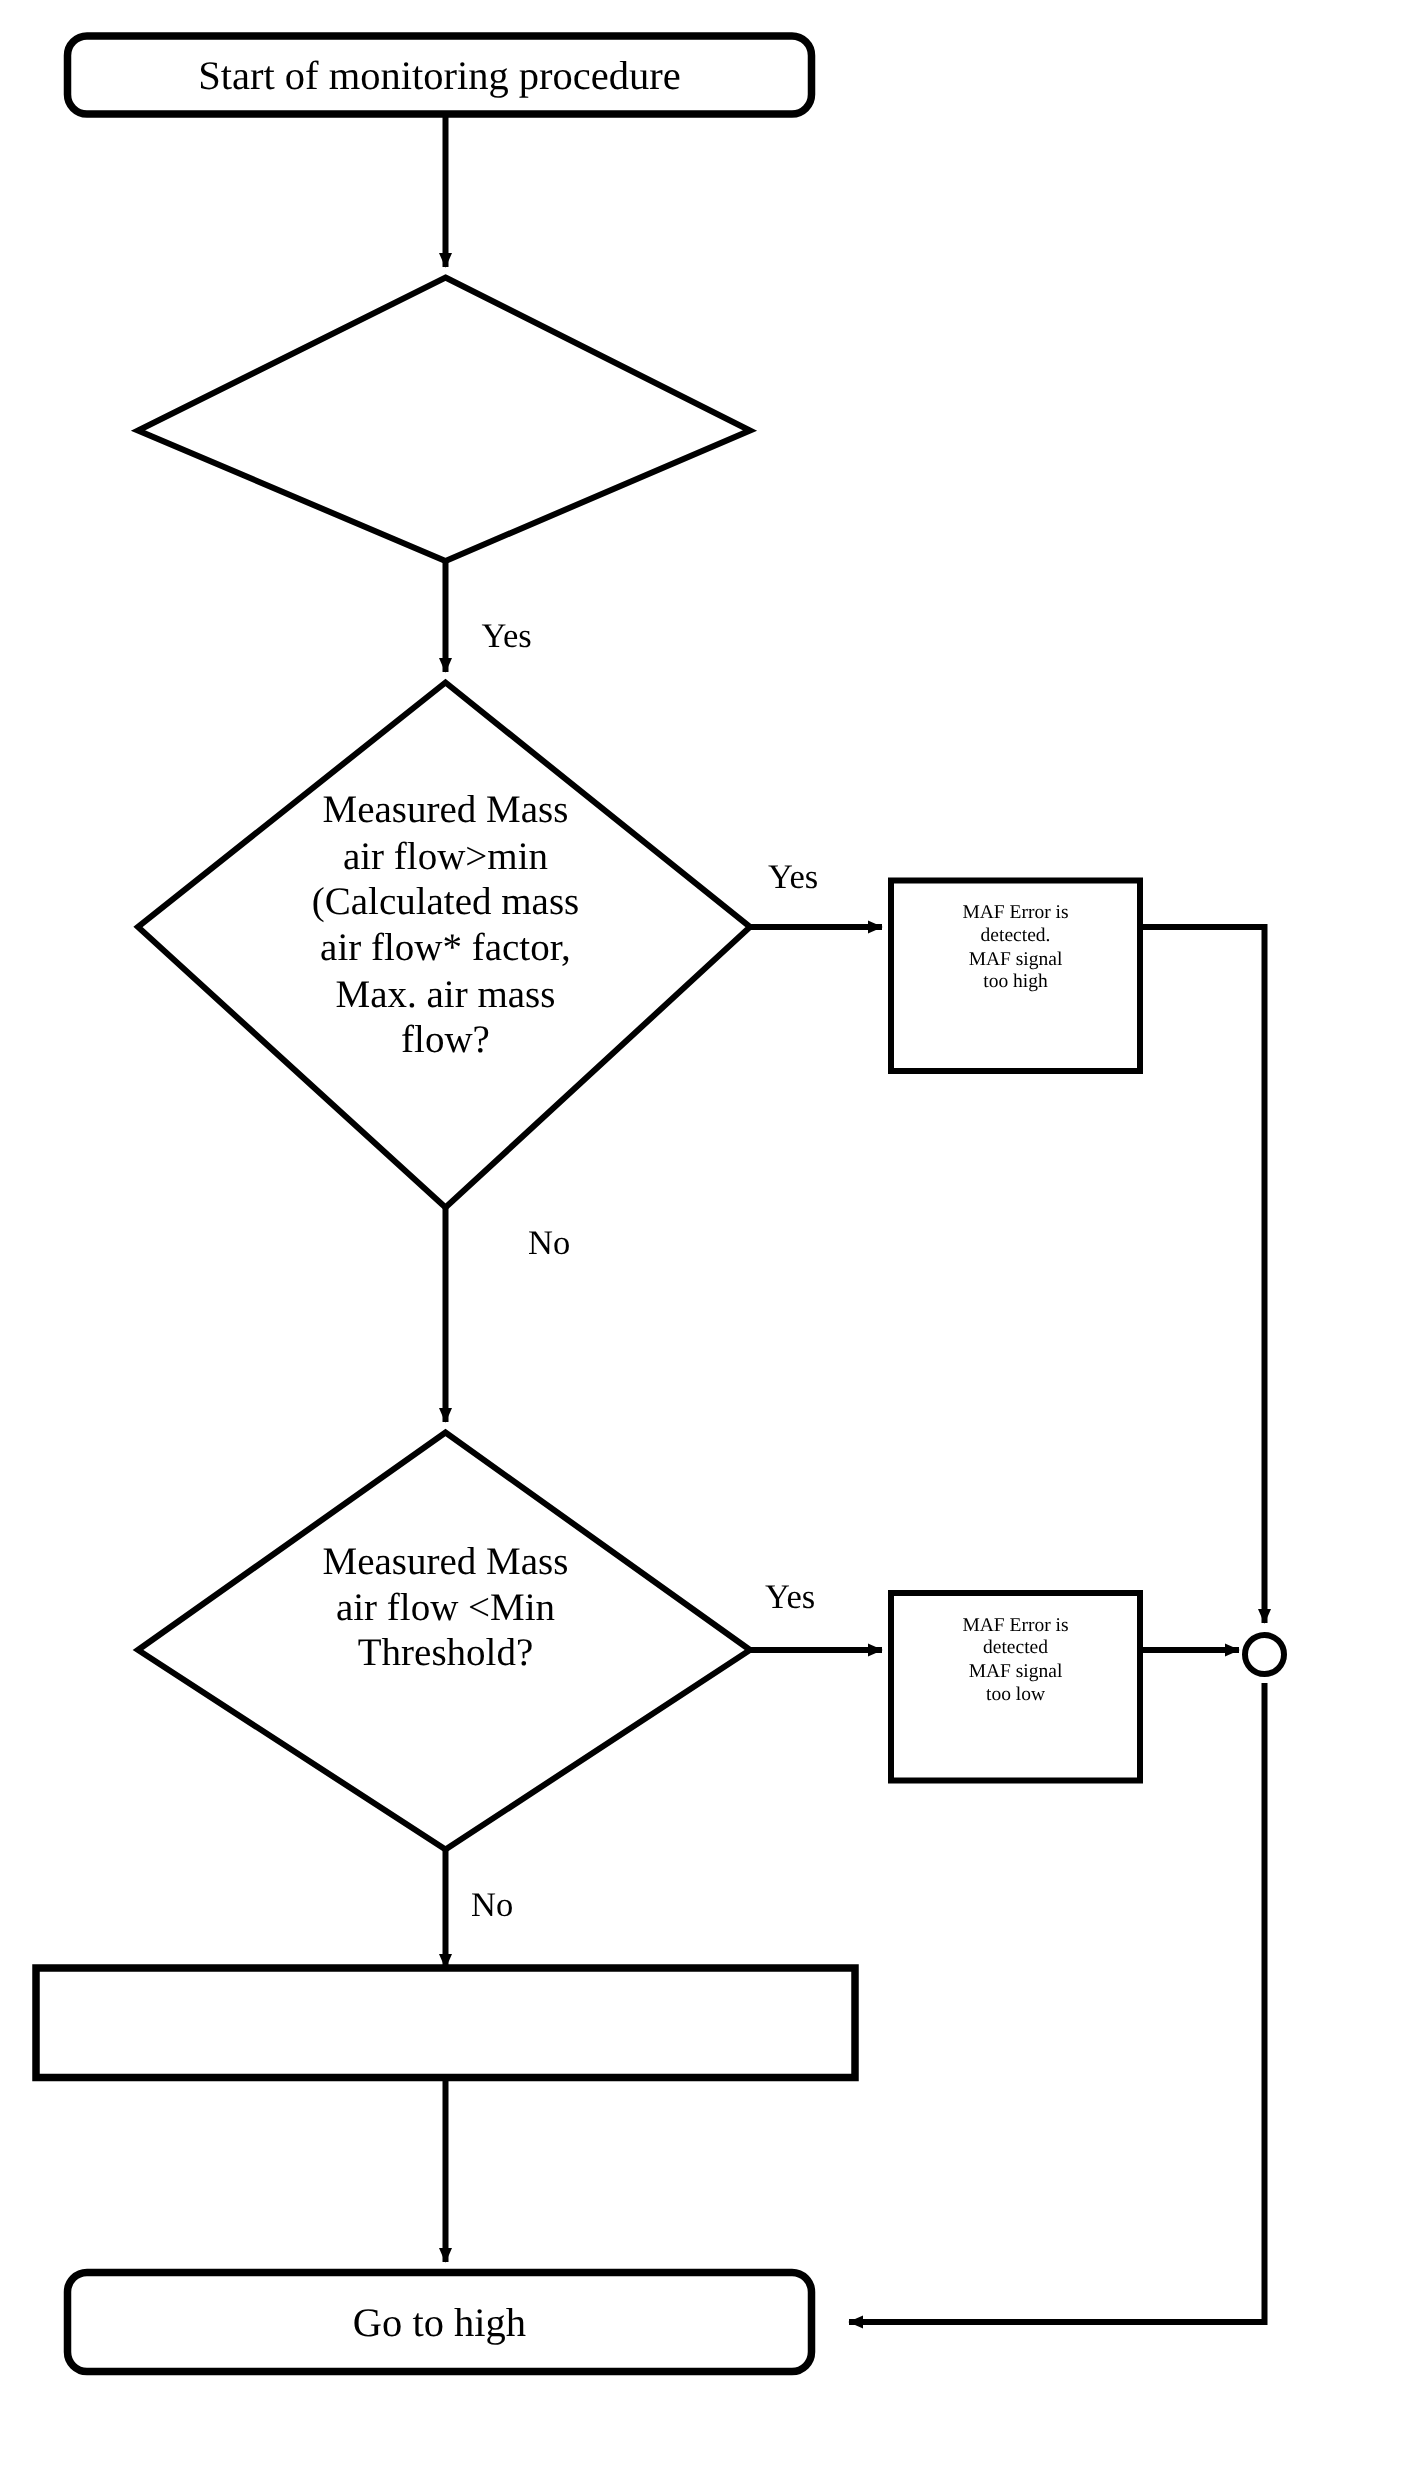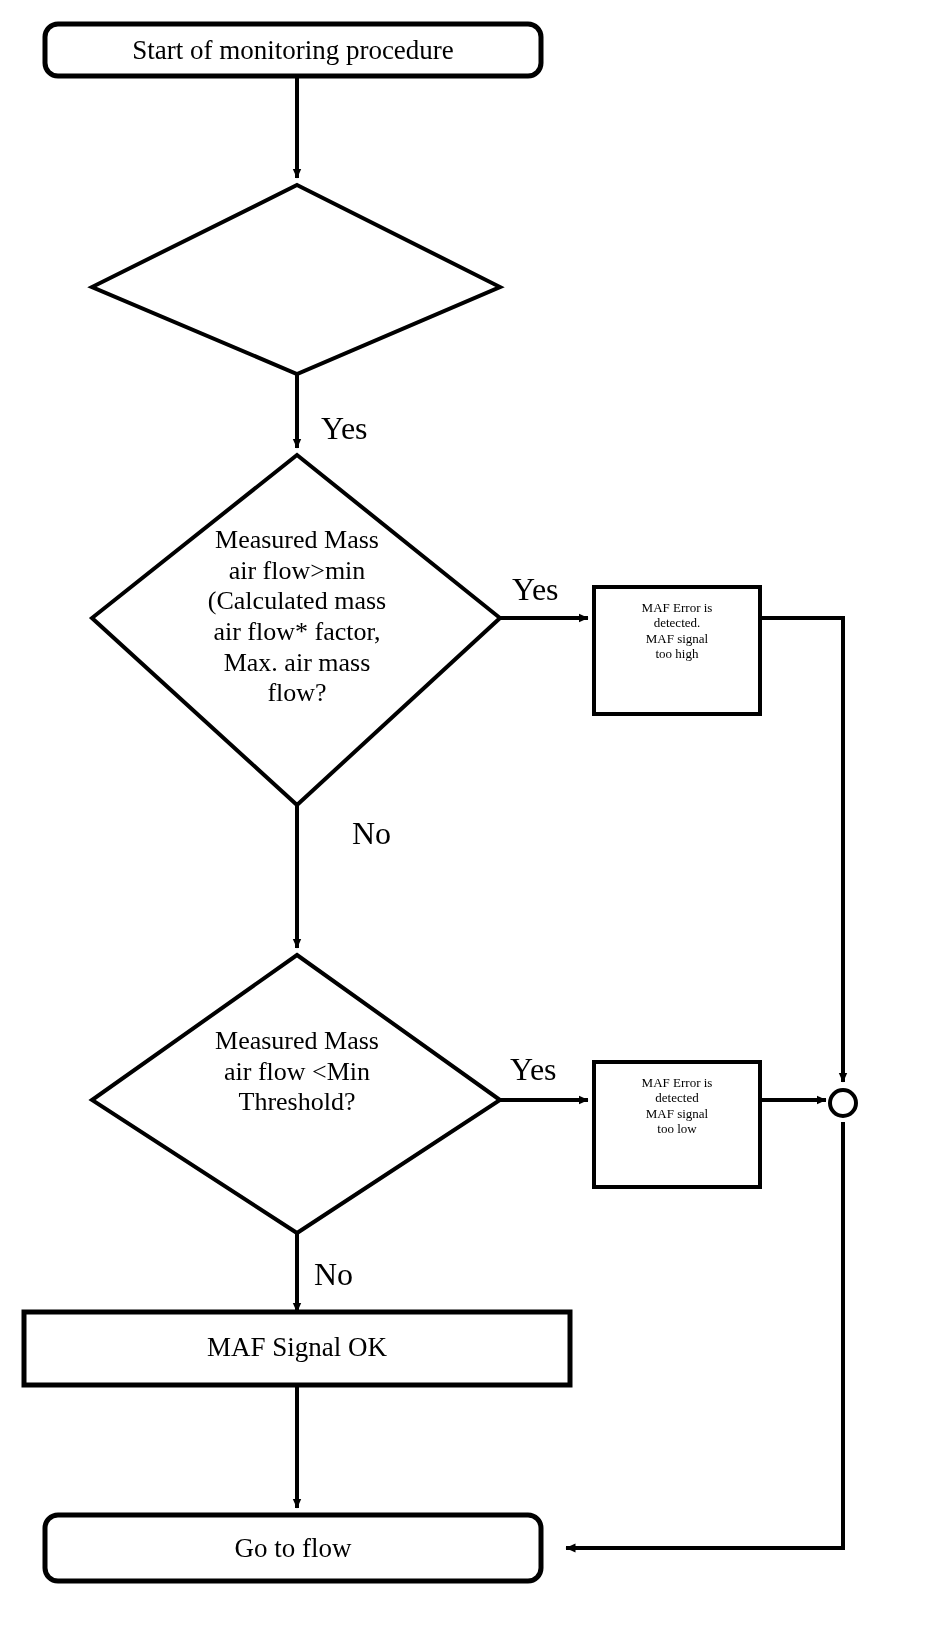--- a/index.html
+++ b/index.html
@@ -44,21 +44,21 @@
     line-height: 1;
     white-space: nowrap;
   }
   .t-start   { font-size: 27px; }
   .t-dia1    { font-size: 26px; }
   .t-dia2    { font-size: 26px; }
   .t-dia3    { font-size: 26px; }
   .t-err     { font-size: 13px; }
   .t-ok      { font-size: 27px; }
   .t-goto    { font-size: 27px; }
-  .t-label   { font-size: 32px; }
+  .t-label   { font-size: 23px; }
 </style>
 </head>
 <body>
 
 <div id="canvas">
 
   <svg id="flow" viewBox="0 0 944 1648">
     <defs>
       <marker id="arrow" markerWidth="12" markerHeight="12" refX="9.5" refY="5" orient="auto" markerUnits="userSpaceOnUse">
         <path d="M0,0.6 L10,5 L0,9.4 z" fill="#000000"></path>
@@ -121,23 +121,22 @@
 
   <div class="node-text t-dia3" style="left:137px; top:1026px; width:320px;">Measured Mass
 air flow &lt;Min
 Threshold?</div>
 
   <div class="node-text t-err" style="left:594px; top:1075px; width:166px;">MAF Error is
 detected
 MAF signal
 too low</div>
 
-  <div class="node-text t-ok" style="left:24px; top:1332px; width:546px;">MAF Signal OK</div>
 
-  <div class="node-text t-goto" style="left:45px; top:1533px; width:496px;">Go to flow</div>
+  <div class="node-text t-goto" style="left:45px; top:1533px; width:496px;">Go to high</div>
 
   <div class="edge-label t-label" style="left:321px; top:412px;">Yes</div>
 
   <div class="edge-label t-label" style="left:512px; top:573px;">Yes</div>
 
   <div class="edge-label t-label" style="left:352px; top:817px;">No</div>
 
   <div class="edge-label t-label" style="left:510px; top:1053px;">Yes</div>
 
   <div class="edge-label t-label" style="left:314px; top:1258px;">No</div>

